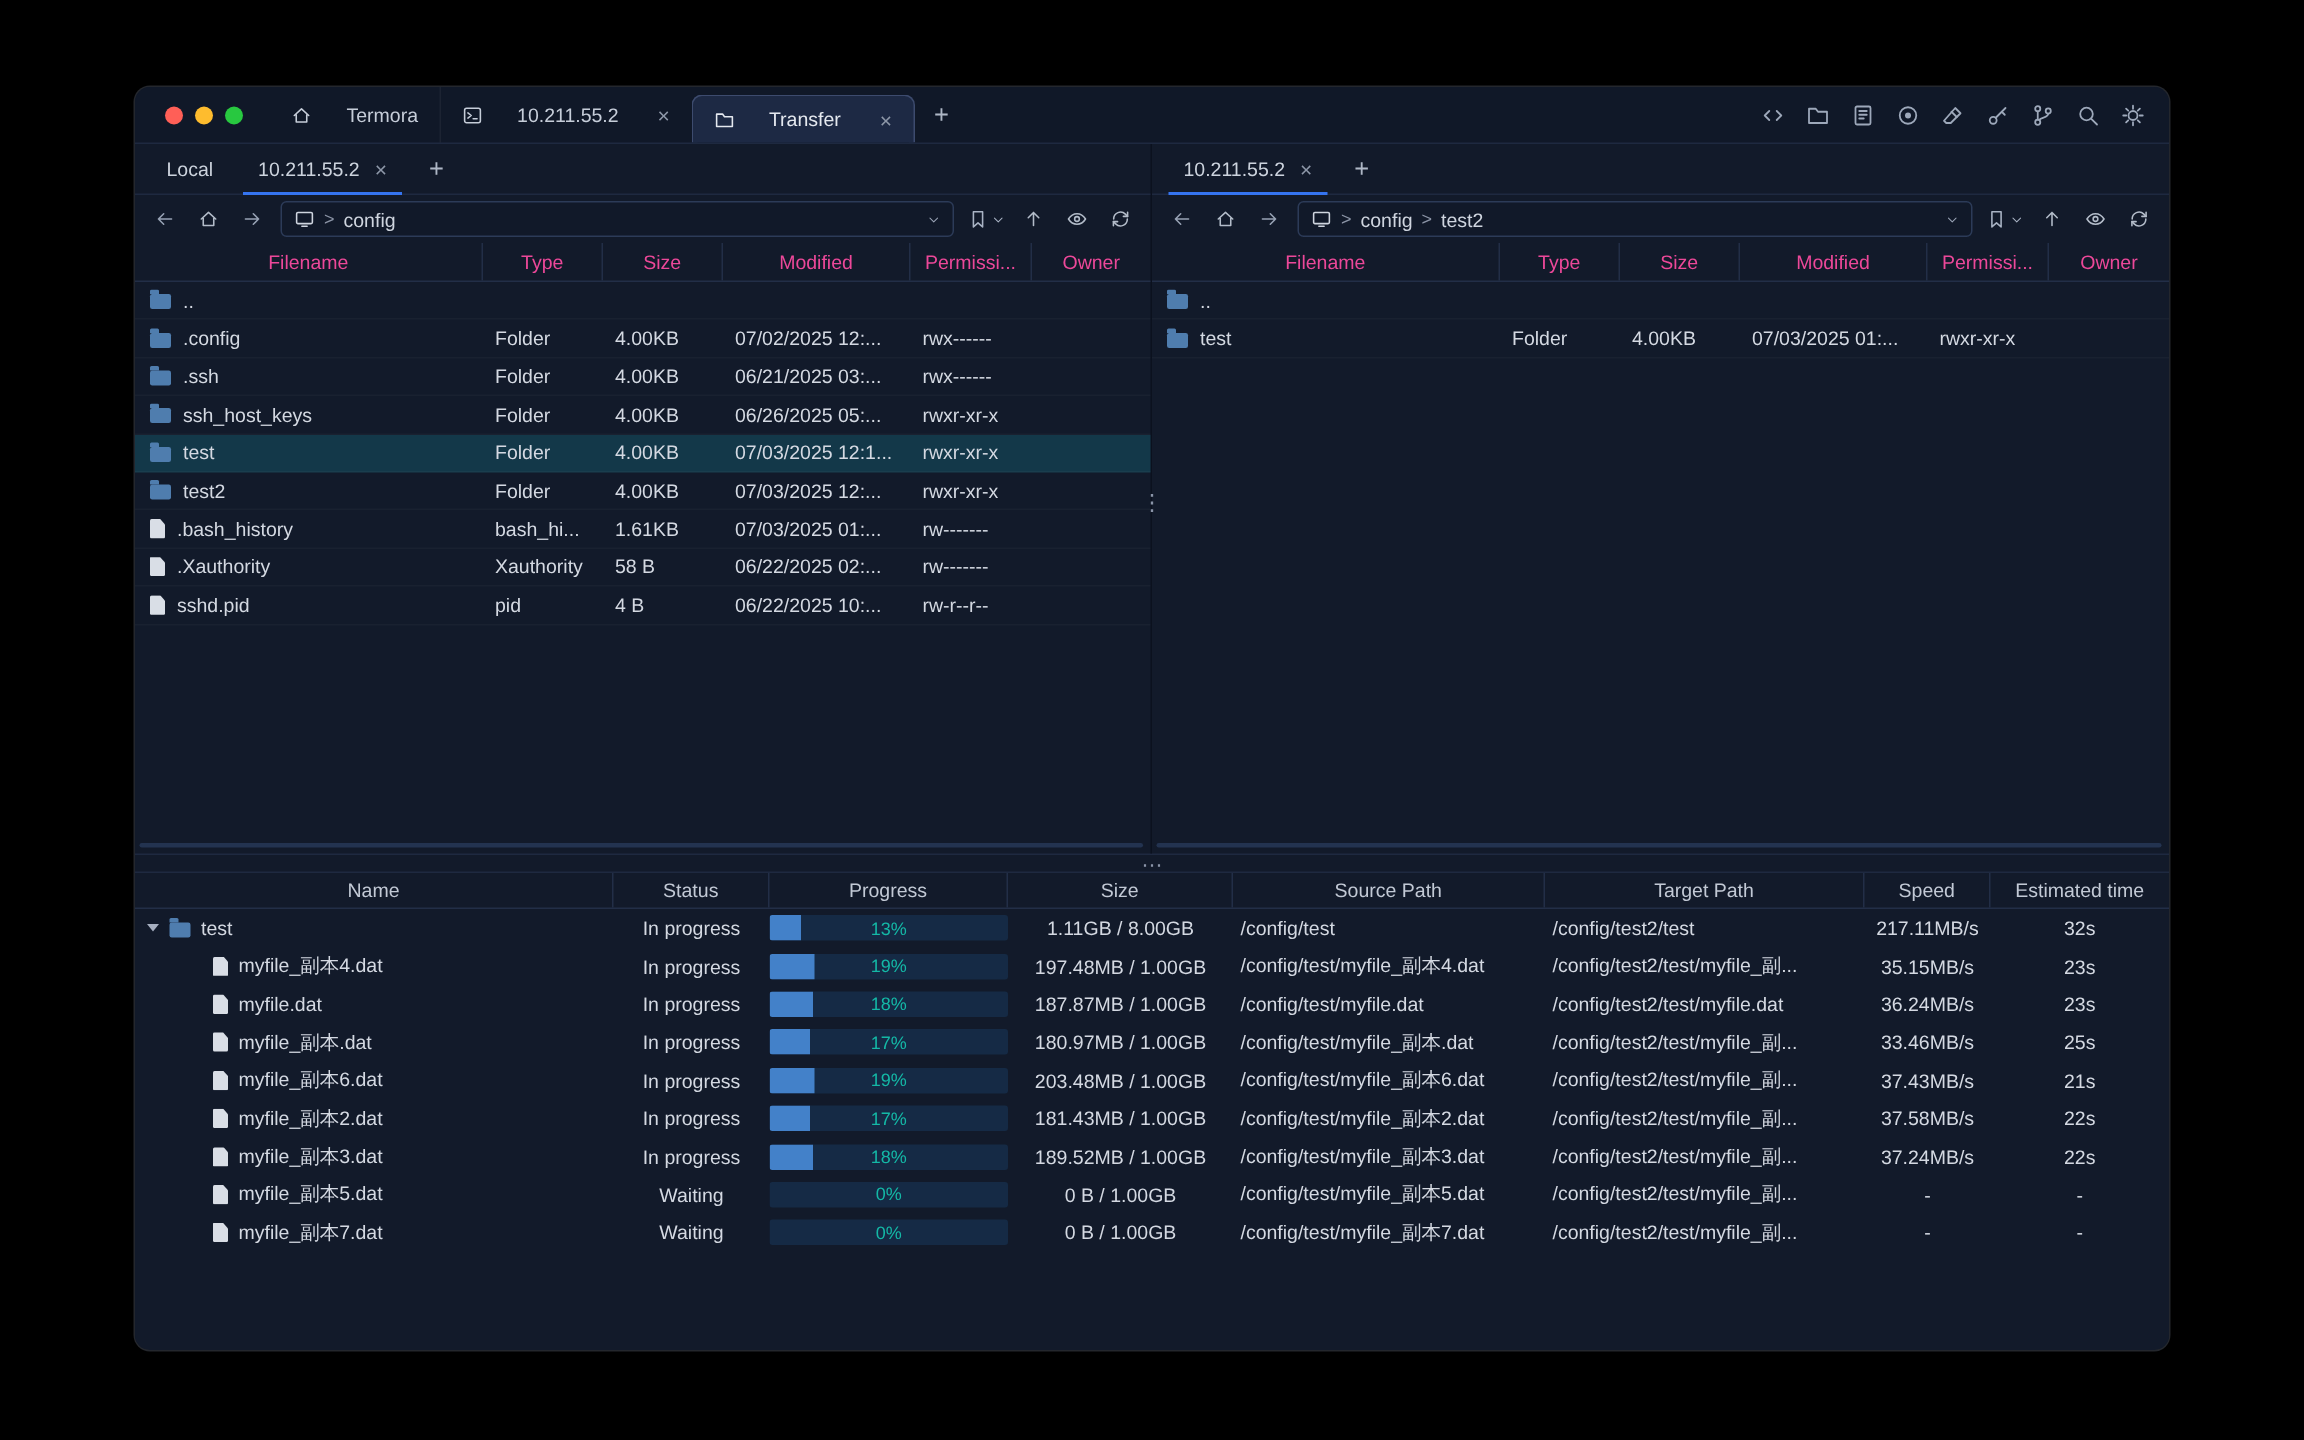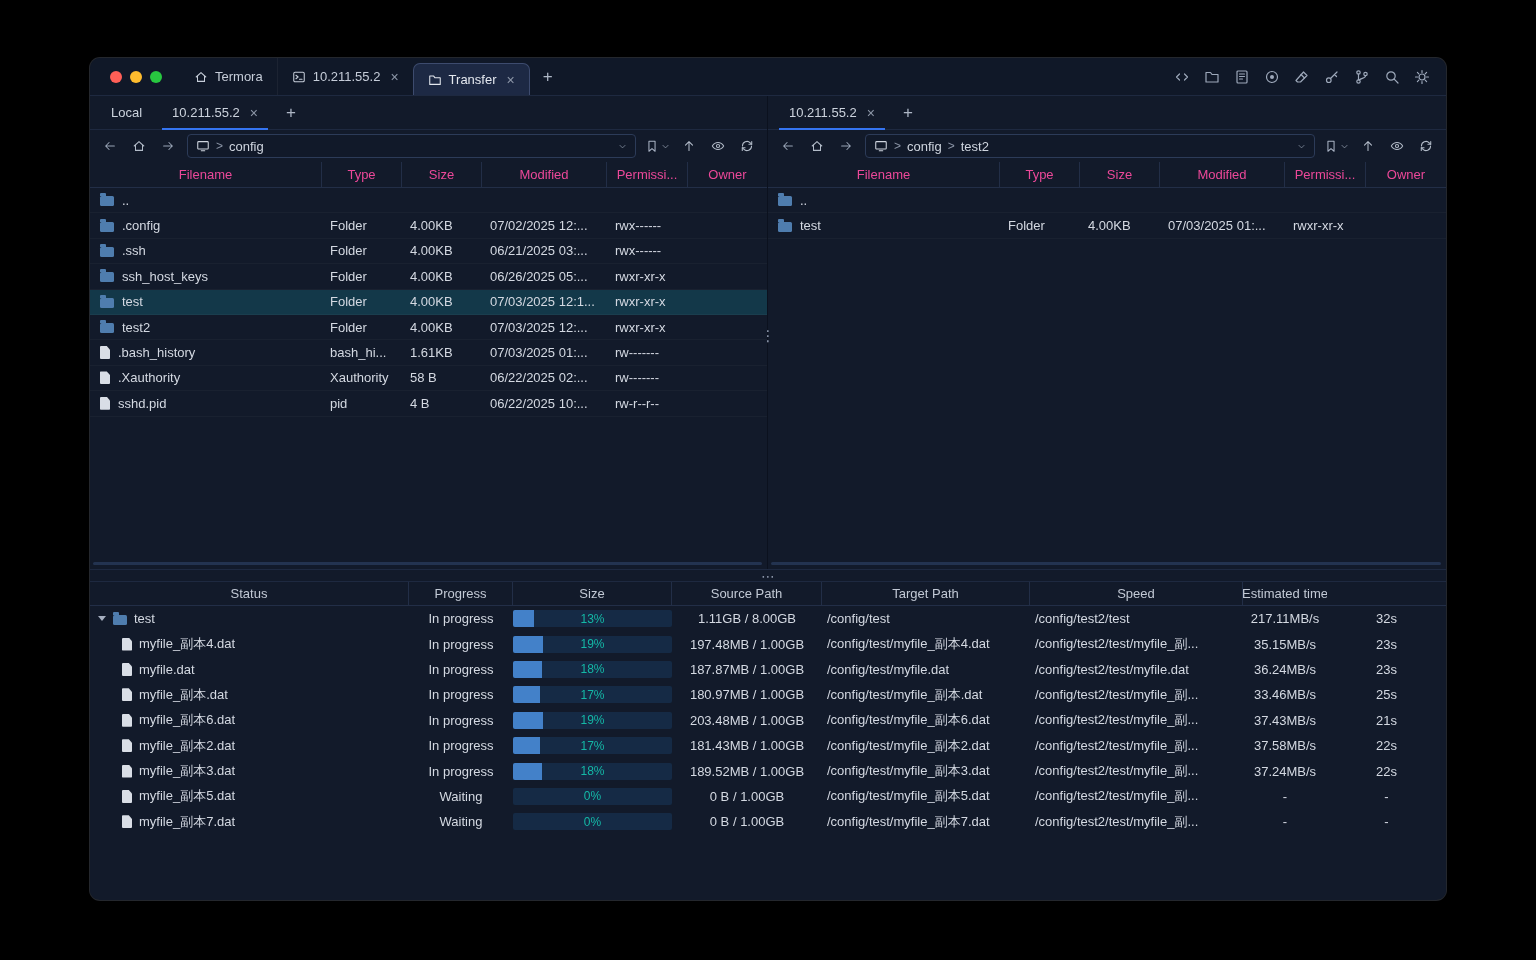--- a/index.html
+++ b/index.html
@@ -5,21 +5,21 @@
   *{box-sizing:border-box;margin:0;padding:0}
   html,body{width:1536px;height:960px;overflow:hidden}
   body{background:#000;font-family:"Liberation Sans","DejaVu Sans",sans-serif;font-size:13px;color:#d4d9e2;position:relative}
   .window{position:absolute;left:90px;top:58px;width:1356px;height:842px;background:#121a2a;border-radius:10px;overflow:hidden;box-shadow:0 0 0 1px rgba(120,130,150,.30),0 26px 70px rgba(0,0,0,.85)}
   
   .titlebar{display:flex;align-items:stretch;height:38px;background:#101828;border-bottom:1px solid #1e2940;padding-left:10px}
   .traffic{display:flex;align-items:center;gap:8px;padding:0 18px 0 10px}
   .dot{width:12px;height:12px;border-radius:50%}
   .dot.red{background:#ff5f57}.dot.yellow{background:#febc2e}.dot.green{background:#28c840}
   .win-tabs{display:flex;align-items:stretch}
-  .win-tab{display:flex;align-items:center;gap:7px;padding:0 14px;color:#c6cdd9;border-left:1px solid rgba(255,255,255,.05);cursor:default}
+  .win-tab{display:flex;align-items:center;gap:23px;padding:0 14px;color:#c6cdd9;border-left:1px solid rgba(255,255,255,.05);cursor:default}
   .win-tab:first-child{border-left:none}
   .win-tab.active{background:#1d2944;border:1px solid #3d4b6e;border-bottom:none;border-radius:7px 7px 0 0;margin-top:5px;color:#e4e8ef}
   .close{color:#8d97a8;font-size:14px;line-height:1;margin-left:3px}
   .tab-add{display:flex;align-items:center;padding:0 13px;color:#aeb7c6;font-size:17px}
   .tb-actions{margin-left:auto;display:flex;align-items:center;gap:14px;padding-right:16px;color:#9da8ba}
   .i{width:16px;height:16px;fill:none;stroke:currentColor;stroke-width:1.2;stroke-linecap:round;stroke-linejoin:round;display:block}
   .i.sm{width:14px;height:14px}
   .i.xs{width:9px;height:9px}
   
   .panes{display:flex;height:474px;position:relative;background:#121a2a;border-bottom:1px solid #1e2940}
@@ -53,21 +53,21 @@
   .transfer{height:317px;background:#121a2a}
   .thead,.trow{display:grid;grid-template-columns:319px 104px 159px 150px 208px 213px 84px 1fr;align-items:center}
   .thead{height:24px;border-bottom:1px solid #222e47;color:#c2c9d5}
   .thead .hc{display:flex;align-items:center;justify-content:center;border-right:1px solid #222e47;height:100%;white-space:nowrap;overflow:hidden}
   .thead .hc:last-child{border-right:none}
   .trow{height:25.4px}
   .tc{white-space:nowrap;overflow:hidden;text-overflow:ellipsis;padding:0 4px}
   .tc.center{text-align:center}
   .tc.pathcell{padding-left:5px}
   .tc.name{display:flex;align-items:center;gap:7px;padding-left:8px}
-  .tc.name.child{padding-left:32px}
+  .tc.name.child{padding-left:52px}
   .caret-tri{width:0;height:0;border-left:4.5px solid transparent;border-right:4.5px solid transparent;border-top:5.5px solid #a6afc0;flex:none}
   .tc.prog{padding:0;height:100%;display:flex;align-items:center}
   .ptrack{position:relative;width:100%;height:17px;background:#152a45;border-radius:2px;overflow:hidden}
   .pfill{position:absolute;left:0;top:0;bottom:0;background:#4381c9;width:0}
   .ppct{position:absolute;inset:0;display:flex;align-items:center;justify-content:center;font-size:12px;color:#14b8a6}
 </style>
 </head>
 <body>
 
 <div class="window">
@@ -425,20 +425,21 @@
       </div>
     </div>
   </div>
 
   <div class="hsplit">
       <span>⋯</span>
     </div>
 
   <div class="transfer">
     <div class="thead">
+      <div class="hc">Name</div>
       <div class="hc">Status</div>
       <div class="hc">Progress</div>
       <div class="hc">Size</div>
       <div class="hc">Source Path</div>
       <div class="hc">Target Path</div>
       <div class="hc">Speed</div>
       <div class="hc">Estimated time</div>
     </div>
     <div>
 

